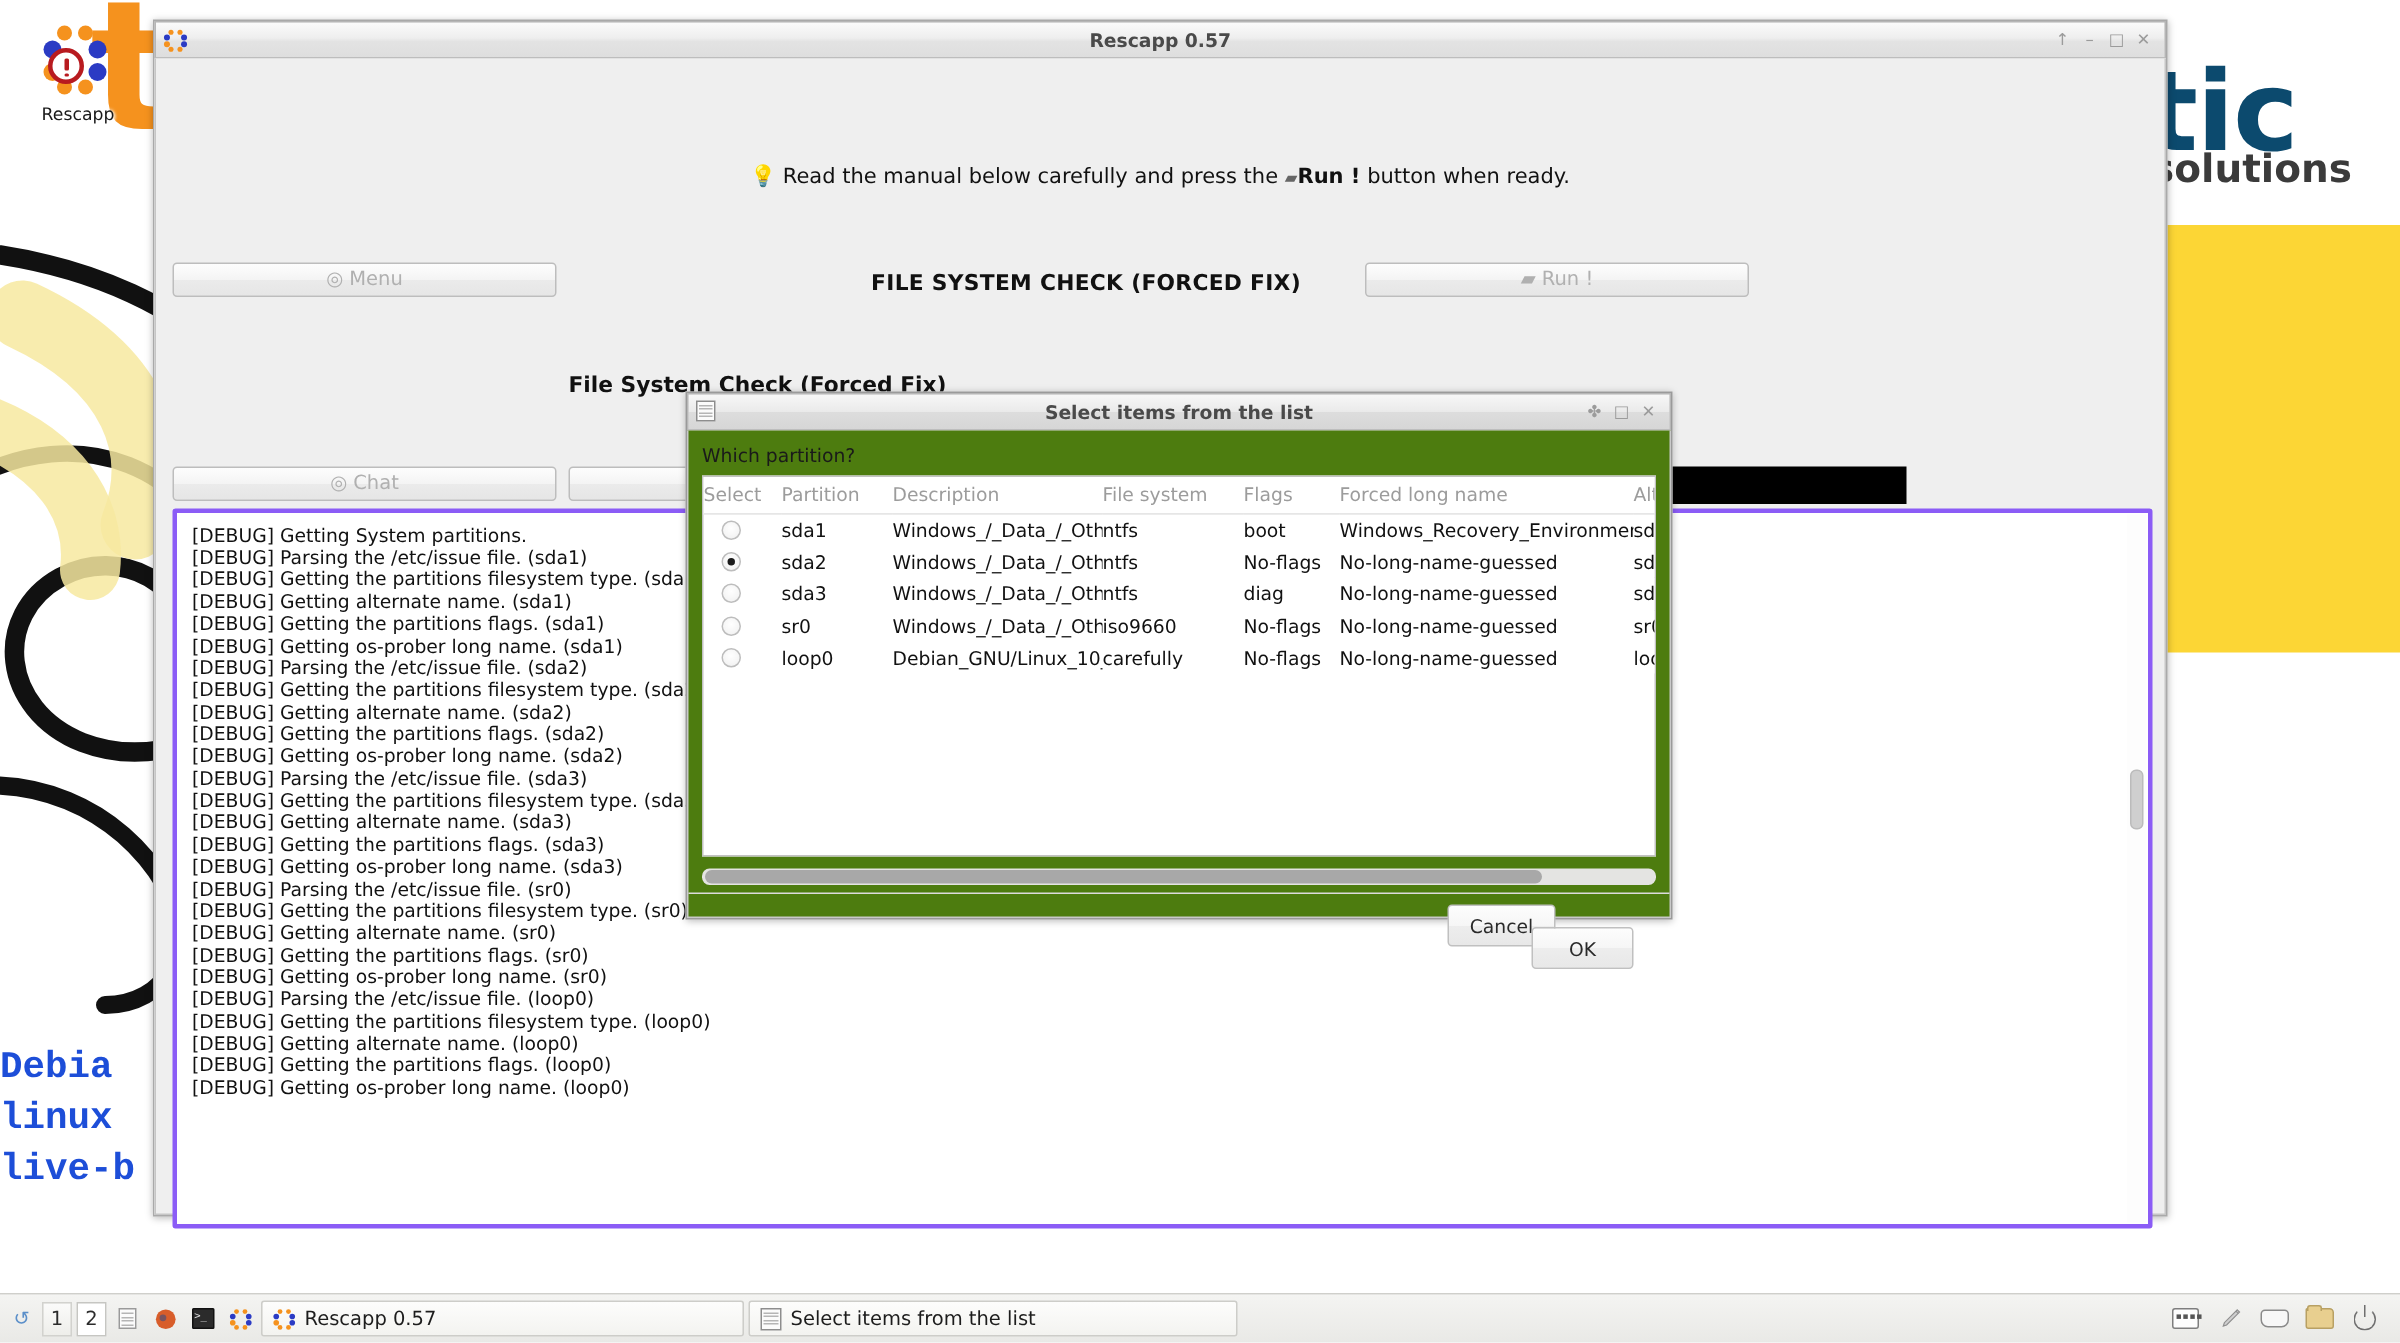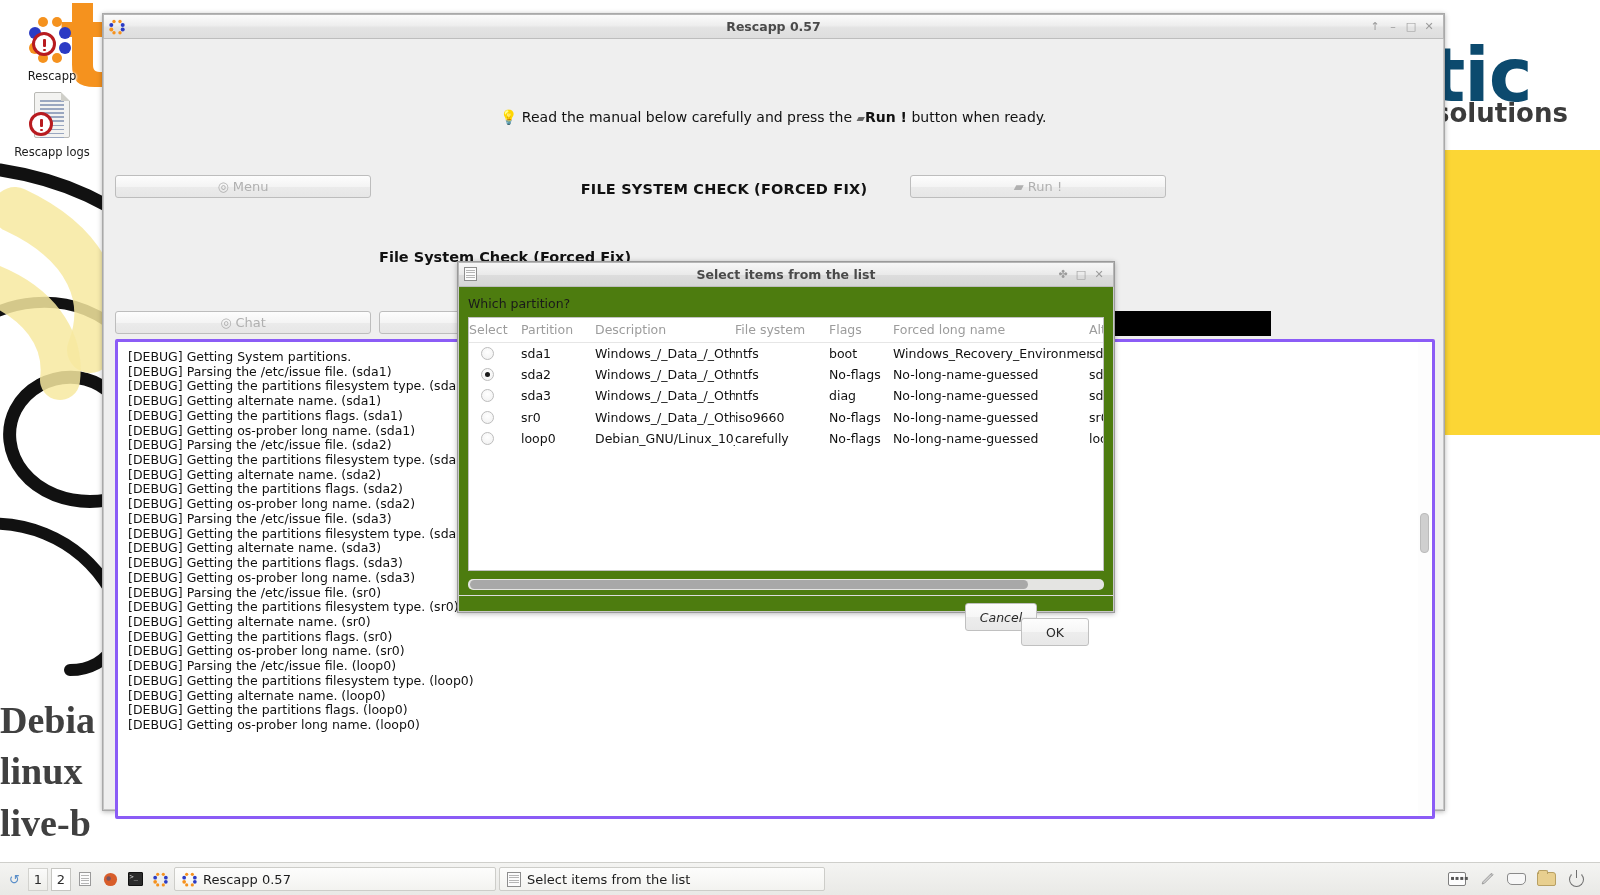--- a/index.html
+++ b/index.html
@@ -30,22 +30,22 @@
   }
   .wp-yellow {
     position:absolute; left:1426px; top:150px; width:190px; height:285px;
     background:#FCD635;
   }
   .wp-swirl {
     position:absolute; left:-40px; top:150px; width:420px; height:560px;
   }
   .wp-debian {
     position:absolute; left:0px; top:695px;
-    font-family:Liberation Serif, serif; font-weight:bold;
-    font-size:38px; color:#404040; line-height:1.35; white-space:nowrap;
+    font-family:Liberation Mono, monospace; font-weight:bold;
+    font-size:25px; color:#1d4ed8; line-height:1.35; white-space:nowrap;
   }
 
   
   .dicon { position:absolute; width:104px; text-align:center; cursor:default; }
   .dicon .glyph { position:relative; width:52px; height:52px; margin:0 auto 3px auto; }
   .dicon .lbl {
     font-size:11.5px; color:#1a1a1a; font-family:"DejaVu Sans", sans-serif;
     text-shadow:0 0 2px #fff, 0 0 3px #fff, 1px 1px 2px #fff;
   }
 
@@ -189,21 +189,21 @@
     background:#a8a8a8; border-radius:5px;
   }
   .dlg-sep { position:absolute; left:0; right:0; top:308px; height:1px; background:#dcdcdc; }
   .dbtn {
     position:absolute; top:316px; height:28px; width:72px;
     background:linear-gradient(to bottom,#fdfdfd 0%,#f6f6f6 50%,#ededed 51%,#e8e8e8 100%);
     border:1px solid #c0c0c0; border-radius:3px;
     font-size:12.5px; color:#2a2a2a; display:flex; align-items:center; justify-content:center;
     font-family:"DejaVu Sans", sans-serif;
   }
-  #dlg-cancel { left:506px;font-style:italic; }
+  #dlg-cancel { left:506px; }
   #dlg-ok     { left:562px; width:68px;margin-top:15px; }
 
   
   .listicon { width:14px; height:15px; border:1.5px solid #8d8d8d; background:#fbfbfb; position:relative; }
   .listicon i { position:absolute; left:1px; right:1px; height:1px; background:#b5b5b5; }
 
   
   #taskbar {
     position:absolute; left:0; right:0; bottom:0; height:33px;
     background:linear-gradient(to bottom,#f4f4f2 0%,#e9e9e6 100%);
@@ -273,40 +273,20 @@
         <div class="dot" style="left:3px;  top:28px; width:12px; height:12px; background:#F5921E;"></div>
         <div class="dot" style="left:33px; top:28px; width:12px; height:12px; background:#2b3bc4;"></div>
         <div class="dot" style="left:12px; top:39px; width:10px; height:10px; background:#F5921E;"></div>
         <div class="dot" style="left:26px; top:39px; width:10px; height:10px; background:#F5921E;"></div>
       </div>
       <div class="redclock" style="left:6px; top:18px;"></div>
     </div>
     <div class="lbl">Rescapp</div>
   </div>
 
-  <div class="dicon" style="left:0px; top:90px;">
-    <div class="glyph">
-      <div class="doc-glyph">
-        <div class="doc-lines">
-            <i></i>
-            <i></i>
-            <i></i>
-            <i></i>
-            <i></i>
-            <i></i>
-            <i></i>
-            <i></i>
-            <i></i>
-            <i></i>
-          </div>
-      </div>
-      <div class="redclock" style="left:3px; top:22px;"></div>
-    </div>
-    <div class="lbl">Rescapp logs</div>
-  </div>
 
   <div class="win" id="mainwin">
     <div class="titlebar">
       <div class="tb-icon">
         <svg viewBox="0 0 16 16" width="16" height="16">
           <circle cx="5" cy="2.5" r="1.7" fill="#F5921E"></circle>
             <circle cx="11" cy="2.5" r="1.7" fill="#F5921E"></circle>
           <circle cx="2.3" cy="6" r="2" fill="#2b3bc4"></circle>
             <circle cx="13.7" cy="6" r="2" fill="#2b3bc4"></circle>
           <circle cx="2.3" cy="10.5" r="2" fill="#F5921E"></circle>

